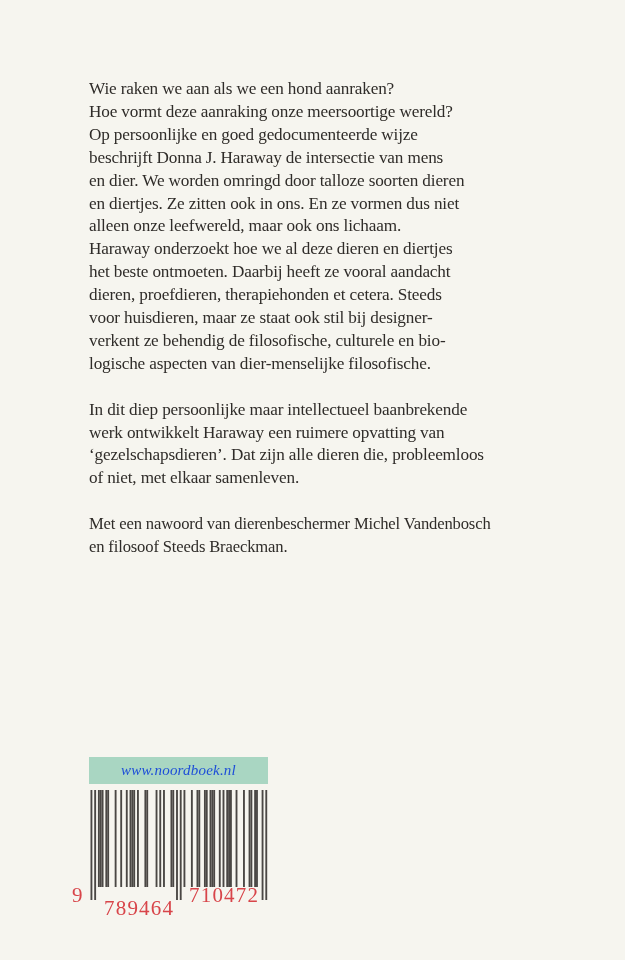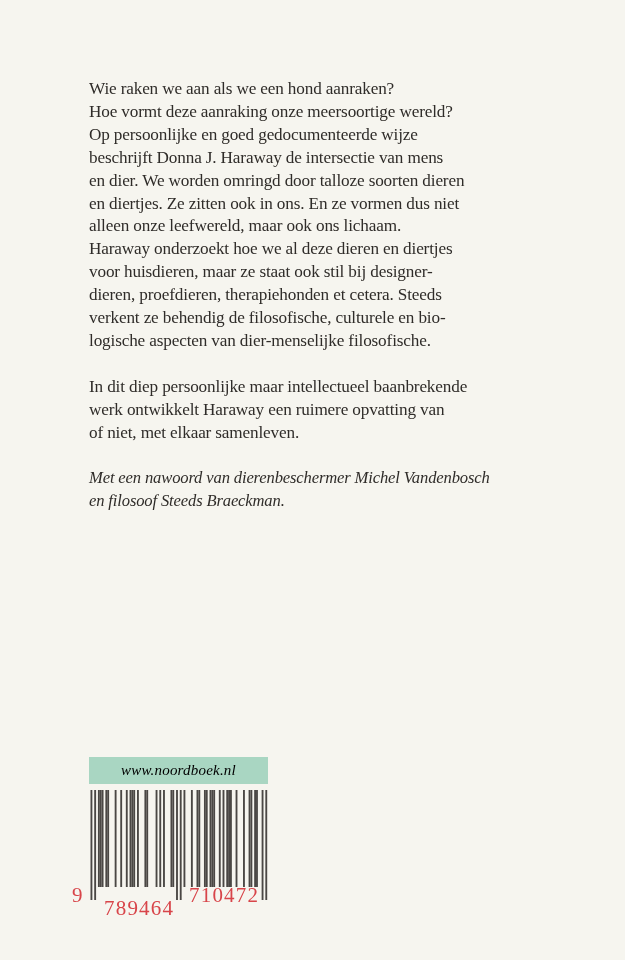--- a/index.html
+++ b/index.html
@@ -30,31 +30,30 @@
     letter-spacing: -0.15px;
   }
   .blurb .line {
     display: block;
     white-space: nowrap;
   }
   .paragraph {
     margin: 0 0 22.9px 0;
   }
   .paragraph.italic {
-    font-style: italic;
     font-size: 16.6px;
   }
   .url-box {
     position: absolute;
     left: 89px;
     top: 757px;
     width: 179px;
     height: 27px;
     background: #a9d6c2;
-    color: #000000;
+    color: #1d4ed8;
     font-style: italic;
     font-size: 15px;
     line-height: 27px;
     text-align: center;
     letter-spacing: 0.2px;
   }
   .barcode {
     position: absolute;
     left: 72px;
     top: 790px;
@@ -84,28 +83,30 @@
   <div class="blurb">
     <div class="paragraph">
       <span class="line">Wie raken we aan als we een hond aanraken?</span>
       <span class="line">Hoe vormt deze aanraking onze meersoortige wereld?</span>
       <span class="line">Op persoonlijke en goed gedocumenteerde wijze</span>
       <span class="line">beschrijft Donna J. Haraway de intersectie van mens</span>
       <span class="line">en dier. We worden omringd door talloze soorten dieren</span>
       <span class="line">en diertjes. Ze zitten ook in ons. En ze vormen dus niet</span>
       <span class="line">alleen onze leefwereld, maar ook ons lichaam.</span>
       <span class="line">Haraway onderzoekt hoe we al deze dieren en diertjes</span>
+      <span class="line">het beste ontmoeten. Daarbij heeft ze vooral aandacht</span>
+      <span class="line">dieren, proefdieren, therapiehonden et cetera. Steeds</span>
       <span class="line">voor huisdieren, maar ze staat ook stil bij designer-</span>
-      <span class="line">dieren, proefdieren, therapiehonden et cetera. Steeds</span>
       <span class="line">verkent ze behendig de filosofische, culturele en bio-</span>
       <span class="line">logische aspecten van dier-menselijke filosofische.</span>
     </div>
     <div class="paragraph">
       <span class="line">In dit diep persoonlijke maar intellectueel baanbrekende</span>
       <span class="line">werk ontwikkelt Haraway een ruimere opvatting van</span>
+      <span class="line">‘gezelschapsdieren’. Dat zijn alle dieren die, probleemloos</span>
       <span class="line">of niet, met elkaar samenleven.</span>
     </div>
     <div class="paragraph italic">
       <span class="line">Met een nawoord van dierenbeschermer Michel Vandenbosch</span>
       <span class="line">en filosoof Steeds Braeckman.</span>
     </div>
   </div>
 
   <div class="url-box">www.noordboek.nl</div>
 

